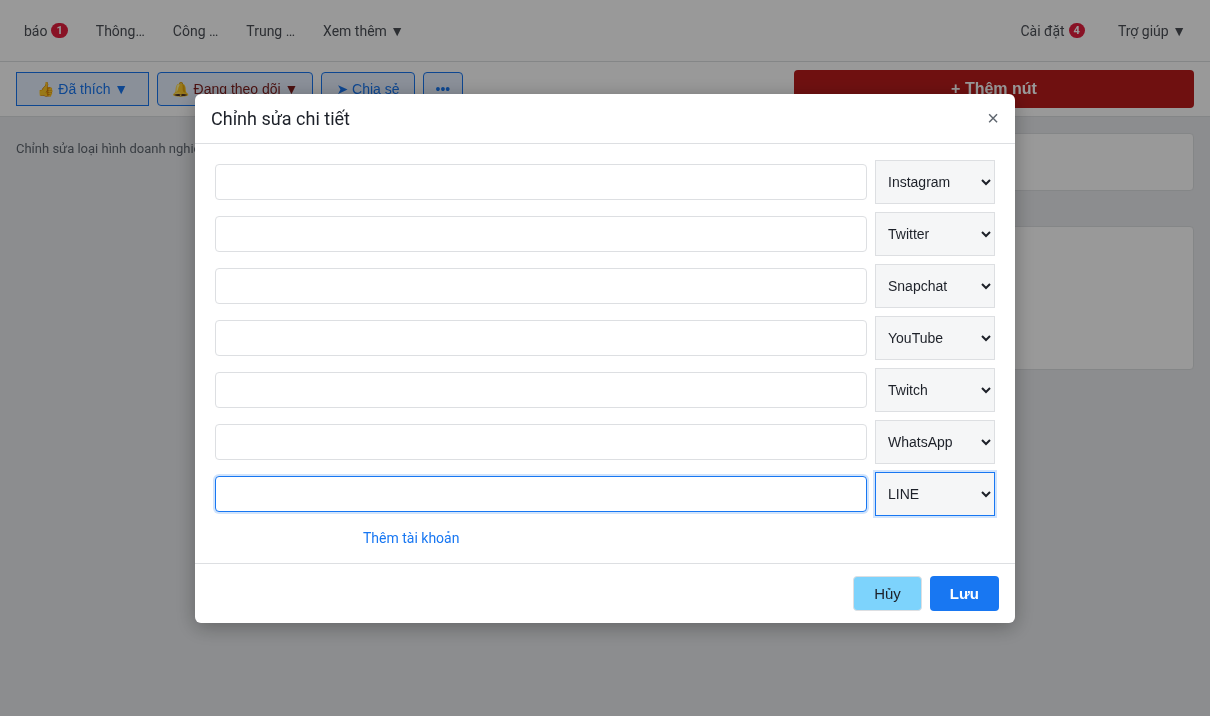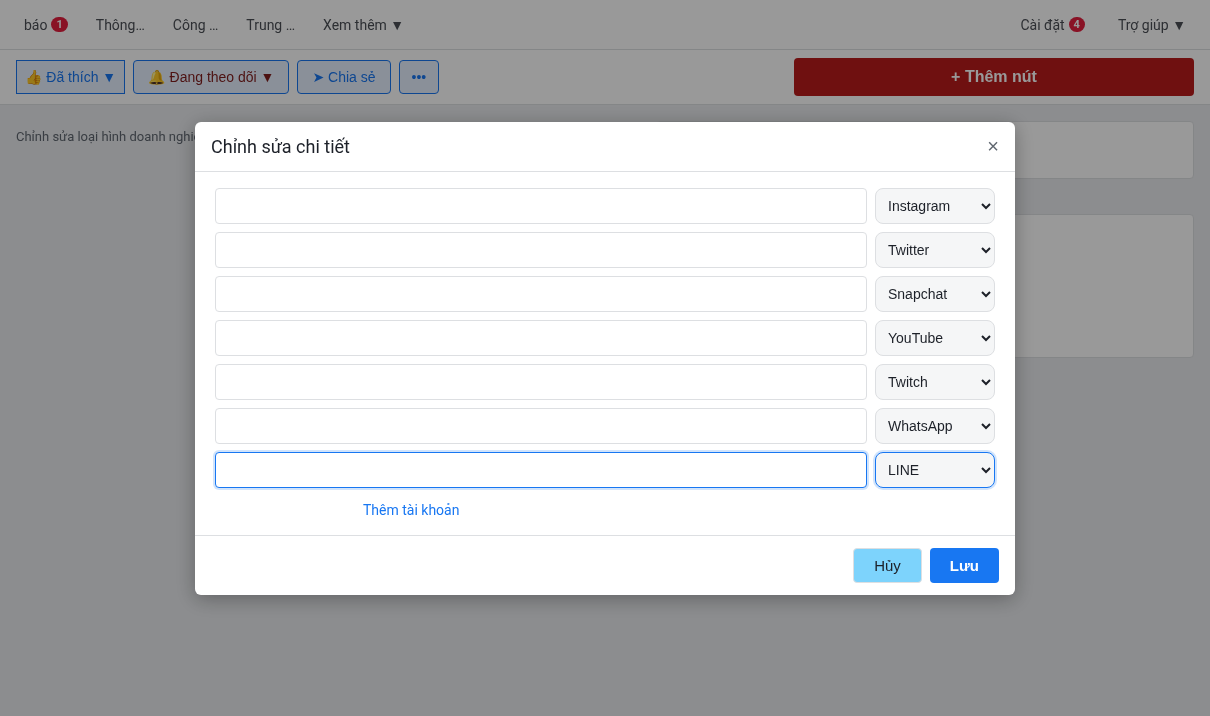--- a/index.html
+++ b/index.html
@@ -16,21 +16,21 @@
     .bg-page {
       position: absolute;
       top: 0; left: 0;
       width: 100%; height: 100%;
       background: #e9ebee;
     }
 
     
     .top-nav {
       background: #fff;
-      height: 50px;
+      height: 62px;
       display: flex;
       align-items: center;
       padding: 0 10px;
       border-bottom: 1px solid #dddfe2;
       position: relative;
       z-index: 1;
     }
     .nav-items {
       display: flex;
       align-items: center;
@@ -89,21 +89,21 @@
       padding: 0 16px;
       border-bottom: 1px solid #dddfe2;
       gap: 8px;
       position: relative;
       z-index: 1;
     }
     .btn-liked {
       background: #e7f0ff;
       border: 1px solid #1877f2;
       color: #1877f2;
-      padding: 8px 8px;
+      padding: 8px 20px;
       border-radius: 0;
       font-size: 14px;
       cursor: pointer;
       display: flex;
       align-items: center;
       gap: 6px;
     }
     .btn-following {
       background: #e7f0ff;
       border: 1px solid #1877f2;
@@ -276,23 +276,23 @@
       font-size: 14px;
       color: #1d2129;
       background: #fff;
       outline: none;
     }
     .field-input.active-border {
       border-color: #1877f2;
       box-shadow: 0 0 0 2px rgba(24,119,242,0.2);
     }
     .field-select {
-      height: 36px;
+      height: 44px;
       border: 1px solid #dddfe2;
-      border-radius: 8px;
+      border-radius: 0;
       padding: 0 8px;
       font-size: 14px;
       color: #1d2129;
       background: #f5f6f7;
       cursor: pointer;
       min-width: 120px;
       outline: none;
     }
     .field-select.active-border {
       border-color: #1877f2;

